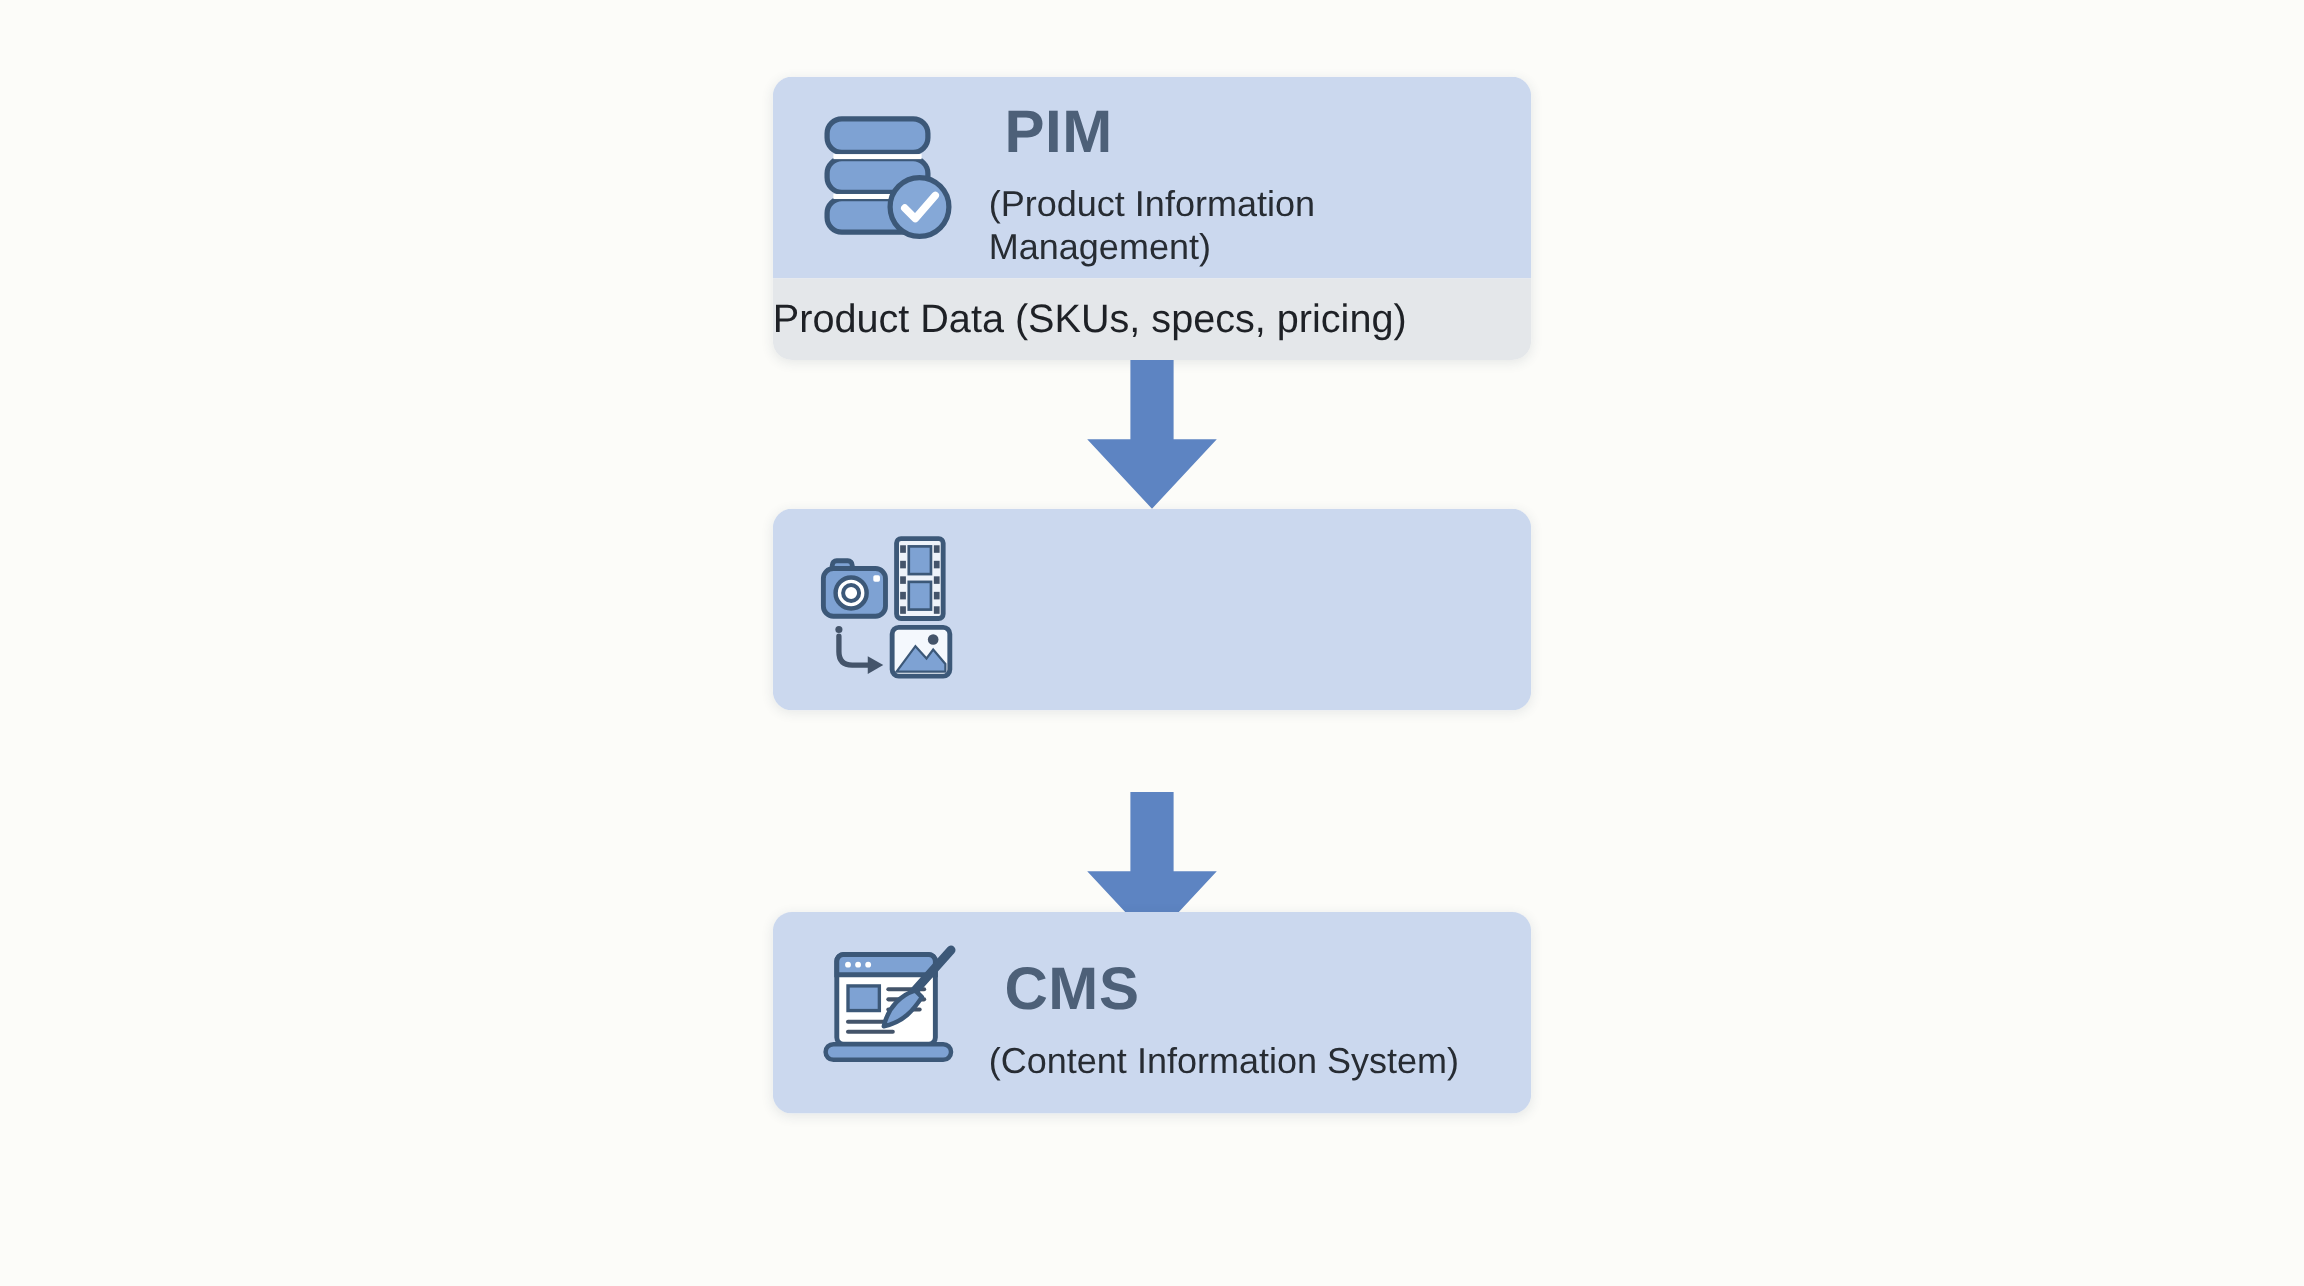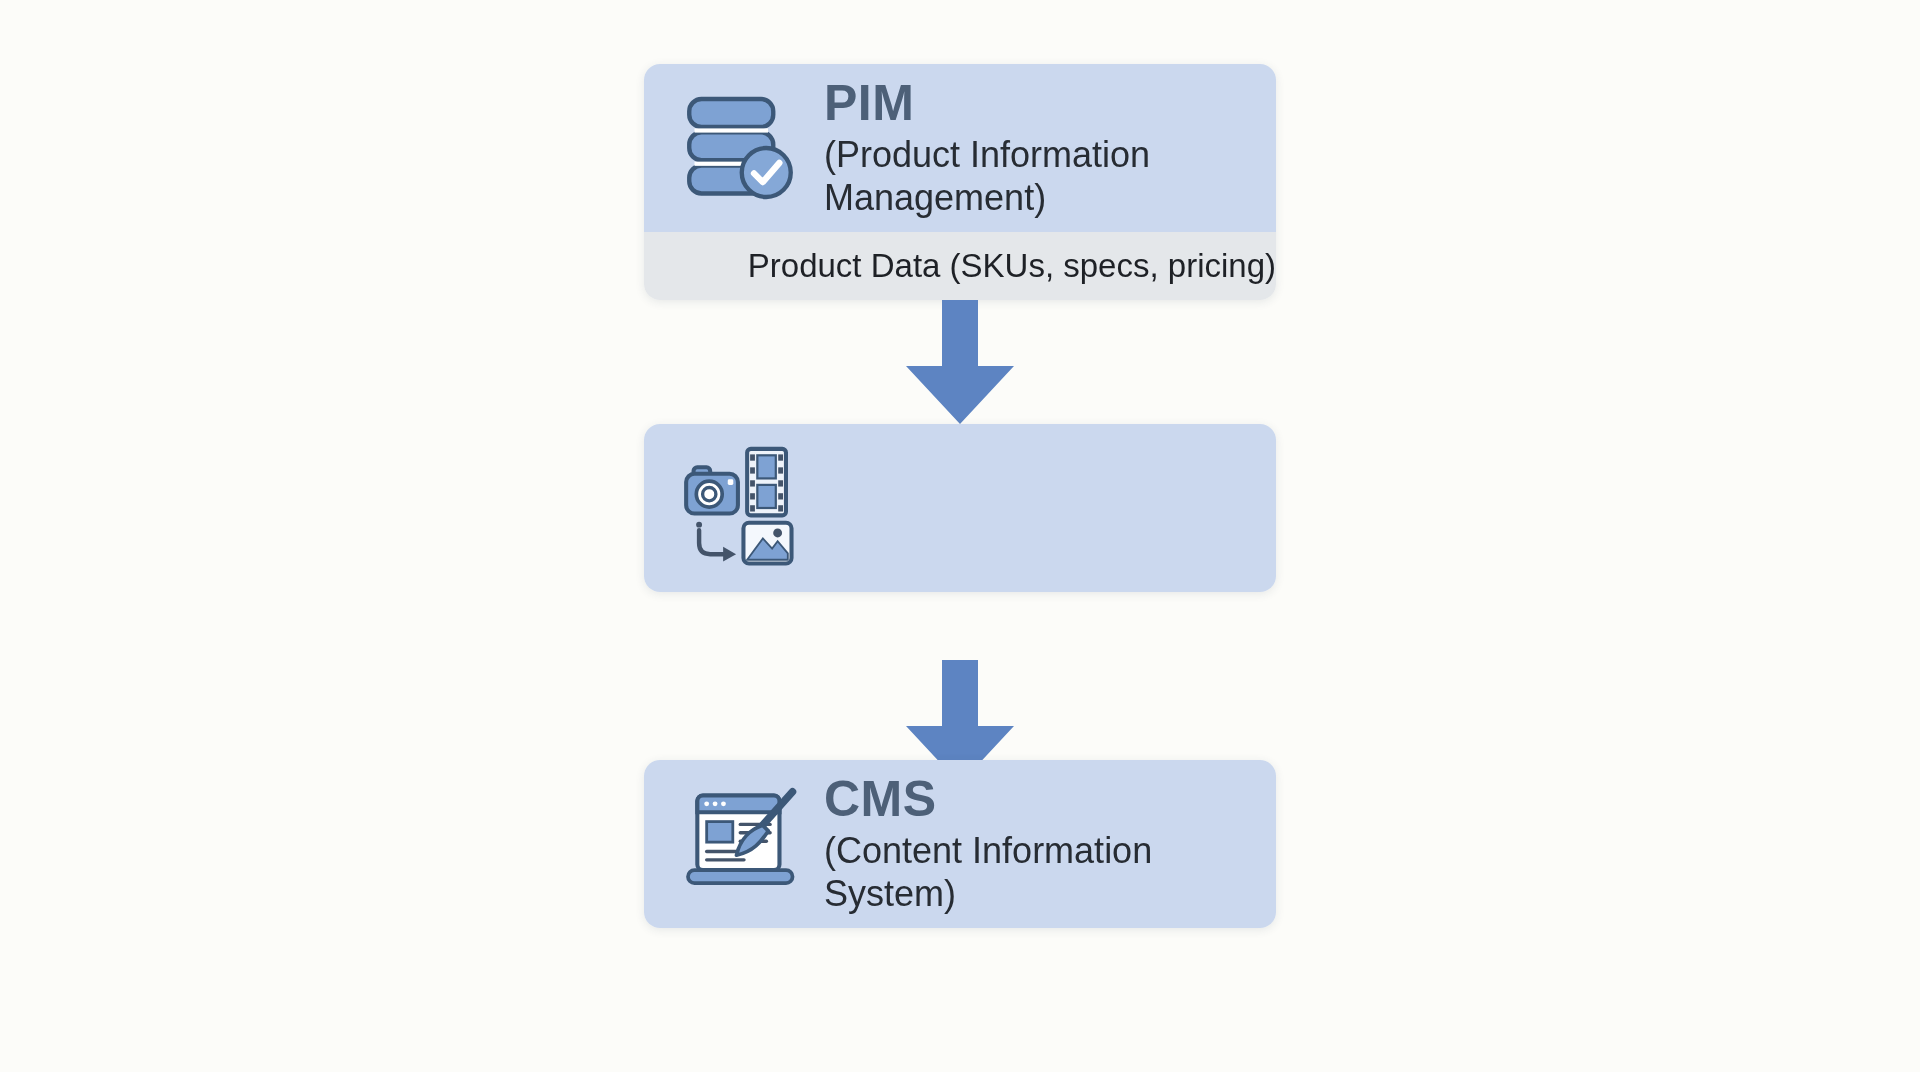--- a/index.html
+++ b/index.html
@@ -25,31 +25,31 @@
     padding:0 20px 0 40px;box-sizing:border-box;
   }
   .icon-wrap{
     width:140px;flex:0 0 140px;
     display:flex;align-items:center;justify-content:flex-start;
   }
   .titles{display:flex;flex-direction:column;justify-content:center;}
   .node-title{
     font-size:50px;font-weight:700;line-height:1.05;
     color:var(--title-color,#4d6078);
-    letter-spacing:0.5px;margin:0;
+    letter-spacing:0.5px;margin:13px;
   }
   .node-subtitle{
-    font-size:36px;font-weight:400;line-height:1.2;
+    font-size:30px;font-weight:400;line-height:1.2;
     color:var(--subtitle-color,#272c33);
     margin-top:4px;
   }
   .node-footer{
     height:68px;
     background:var(--box-footer-bg,#e4e7ea);
-    display:flex;align-items:center;justify-content:flex-end;
+    display:flex;align-items:center;justify-content:flex-start;
   }
   .node-detail{
     font-size:33px;font-weight:400;
     color:var(--detail-text-color,#1e2126);
   }
   .flow-arrow{
     position:absolute;left:906px;width:108px;height:124px;
   }
   #arrow-1{top:300px}
   #arrow-2{top:660px}

